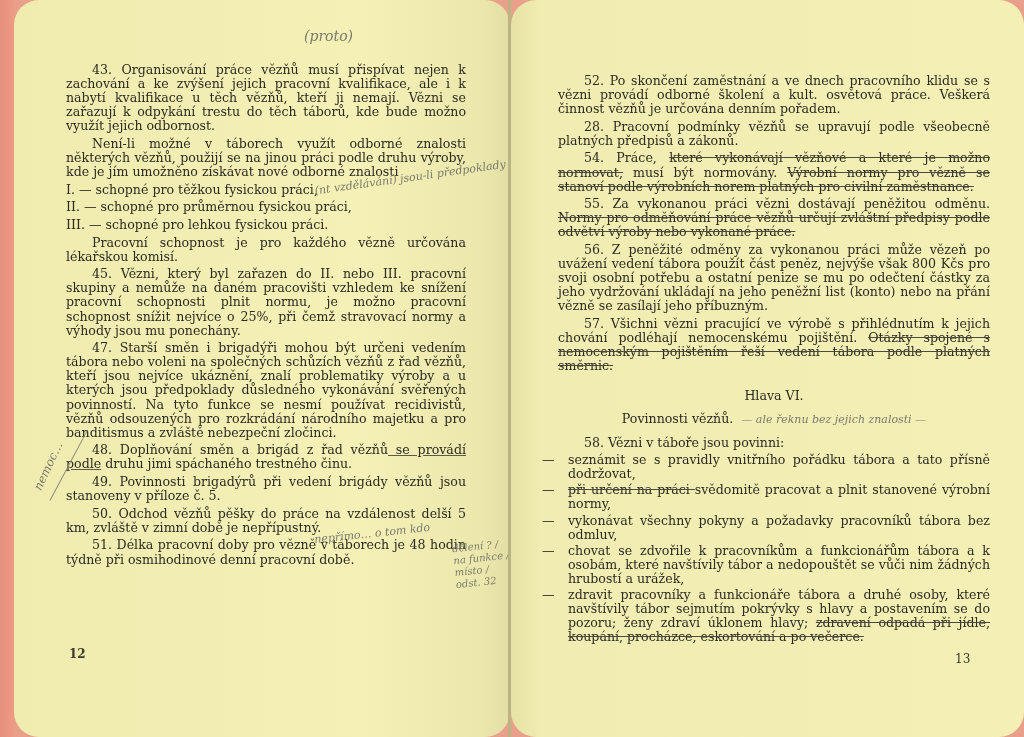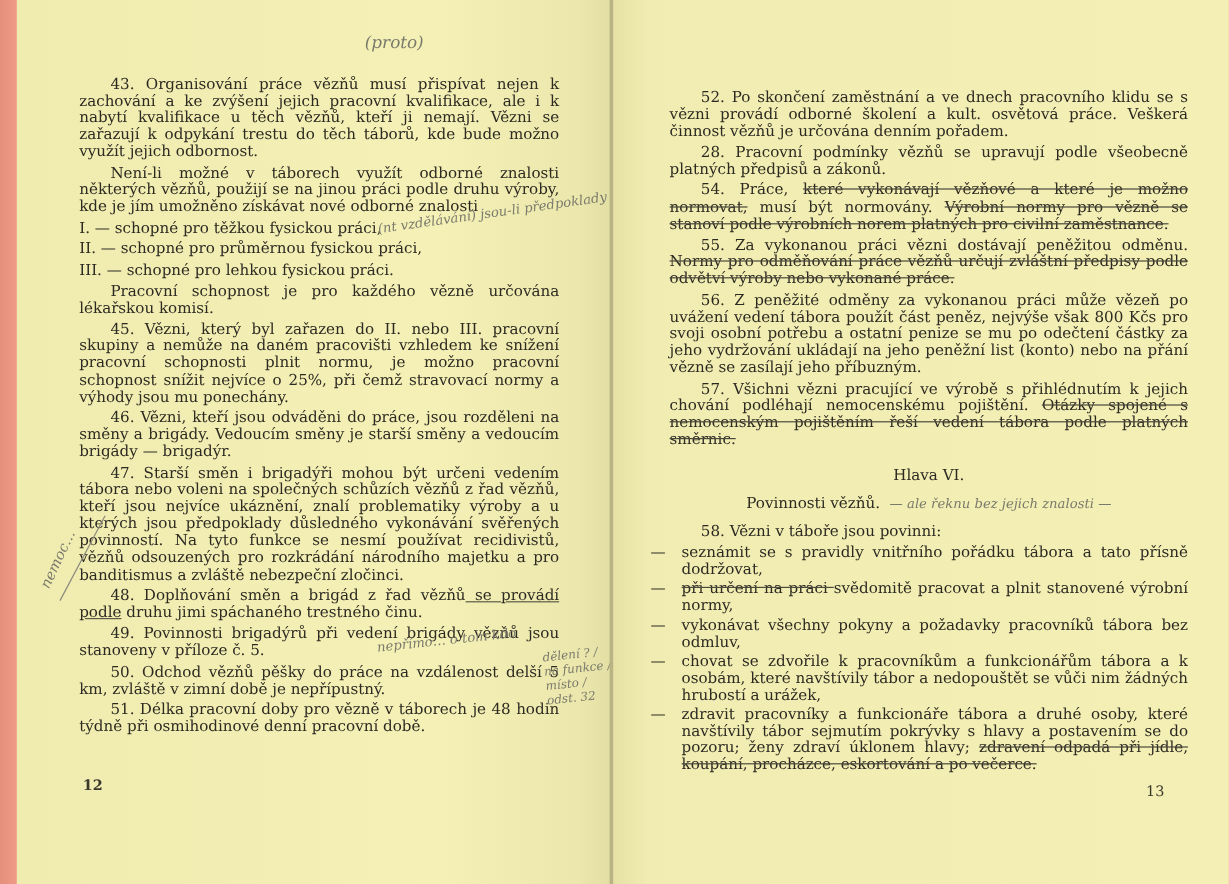--- a/index.html
+++ b/index.html
@@ -10,20 +10,21 @@
       color: #2d2a22;
     }
     .edge-left {
       position: absolute; left: 0; top: 0; width: 14px; height: 737px;
       background: linear-gradient(90deg, #e58f7d, #ee9b86);
     }
     .page {
       position: absolute; top: 0; height: 737px;
       background: #f3efb4;
       box-sizing: border-box;
+      border-radius: 25px;
     }
     .page-left {
       left: 14px; width: 496px;
       background: linear-gradient(90deg, #f0ecb0 0%, #f4f0b6 70%, #ece8ad 94%, #e2dea4 100%);
     }
     .gutter {
       position: absolute; left: 508px; top: 0; width: 3px; height: 737px;
       background: #b8b483;
     }
     .page-right {
@@ -68,21 +69,20 @@
   <div class="hand" style="left:290px; top:30px; font-size:14px;">(proto)</div>
 
   <div class="text left-text">
     <p>43. Organisování práce vězňů musí přispívat nejen k zachování a ke zvýšení jejich pracovní kvalifikace, ale i k nabytí kvalifikace u těch vězňů, kteří ji nemají. Vězni se zařazují k odpykání trestu do těch táborů, kde bude možno využít jejich odbornost.</p>
     <p>Není-li možné v táborech využít odborné znalosti některých vězňů, použijí se na jinou práci podle druhu výroby, kde je jím umožněno získávat nové odborné znalosti</p>
     <p class="roman noind">I. — schopné pro těžkou fysickou práci,</p>
     <p class="roman noind">II. — schopné pro průměrnou fysickou práci,</p>
     <p class="roman noind">III. — schopné pro lehkou fysickou práci.</p>
     <p>Pracovní schopnost je pro každého vězně určována lékařskou komisí.</p>
     <p>45. Vězni, který byl zařazen do II. nebo III. pracovní skupiny a nemůže na daném pracovišti vzhledem ke snížení pracovní schopnosti plnit normu, je možno pracovní schopnost snížit nejvíce o 25%, při čemž stravovací normy a výhody jsou mu ponechány.</p>
-    <p>46. Vězni, kteří jsou odváděni do práce, jsou rozděleni na směny a brigády. Vedoucím směny je starší směny a vedoucím brigády — brigadýr.</p>
     <p>47. Starší směn i brigadýři mohou být určeni vedením tábora nebo voleni na společných schůzích vězňů z řad vězňů, kteří jsou nejvíce ukáznění, znalí problematiky výroby a u kterých jsou předpoklady důsledného vykonávání svěřených povinností. Na tyto funkce se nesmí používat recidivistů, vězňů odsouzených pro rozkrádání národního majetku a pro banditismus a zvláště nebezpeční zločinci.</p>
     <p><span>48. Doplňování směn a brigád z řad vězňů</span><span class="under"> se provádí podle</span><span> druhu jimi spáchaného trestného činu.</span></p>
     <p>49. Povinnosti brigadýrů při vedení brigády vězňů jsou stanoveny v příloze č. 5.</p>
     <p>50. Odchod vězňů pěšky do práce na vzdálenost delší 5 km, zvláště v zimní době je nepřípustný.</p>
     <p>51. Délka pracovní doby pro vězně v táborech je 48 hodin týdně při osmihodinové denní pracovní době.</p>
   </div>
 
   <div class="hand" style="left:300px; top:172px; transform:rotate(-8deg);">(nt vzdělávání) jsou-li předpoklady</div>
   <div class="hand" style="left:300px; top:528px; transform:rotate(-6deg);">nepřímo… o tom kdo</div>
   <div class="hand" style="left:440px; top:540px; width:60px; white-space:normal; transform:rotate(-6deg); font-size:10px;">dělení ? / na funkce / místo / odst. 32</div>

